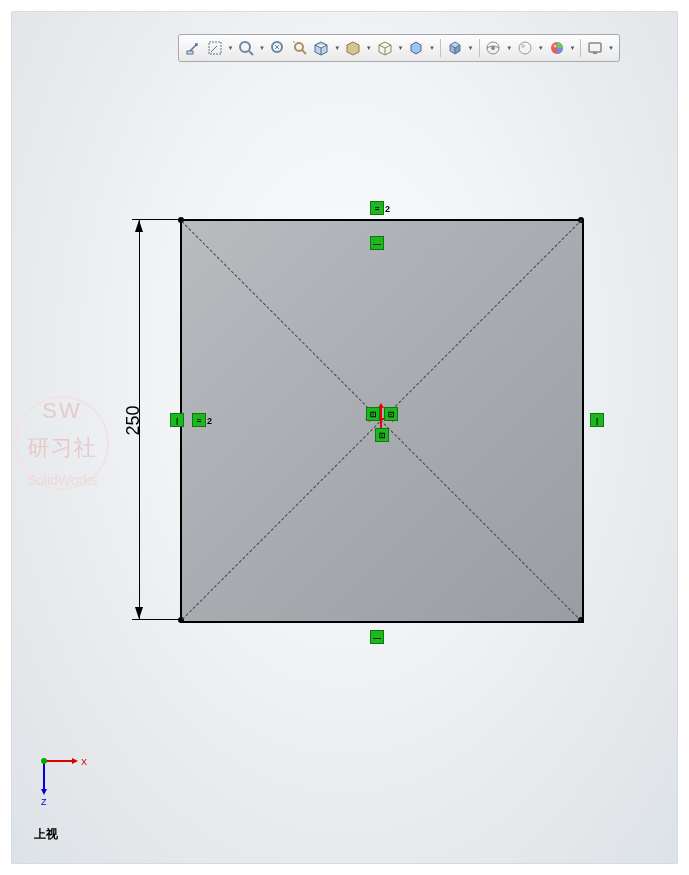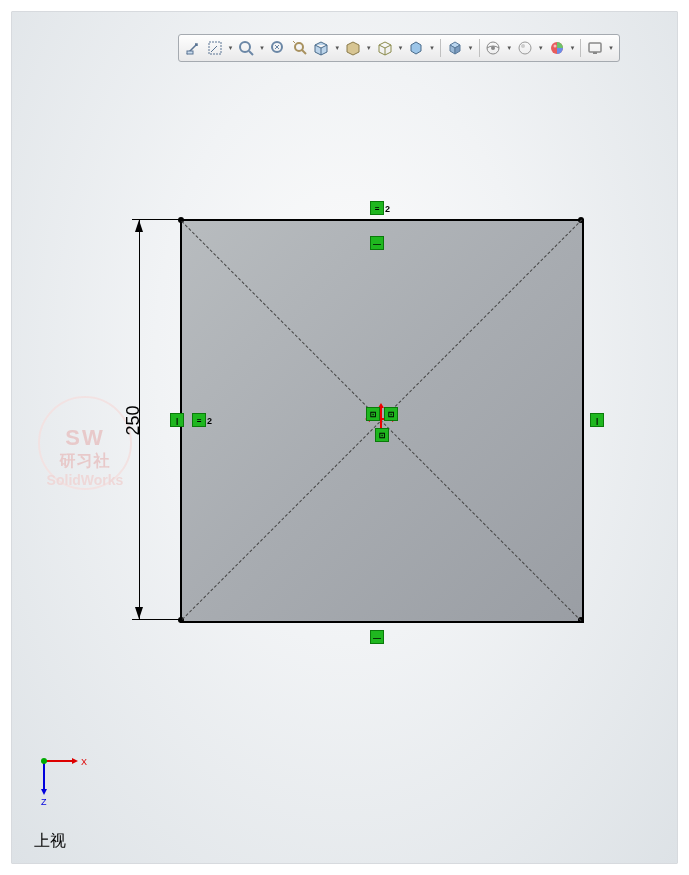--- a/index.html
+++ b/index.html
@@ -3,40 +3,40 @@
 <meta charset="utf-8">
 <style>
 body{margin:0;font-family:Arial,sans-serif;font-size:11px;background:#fff}
 .frame{position:relative;width:689px;height:875px;overflow:hidden}
 .stamp{position:absolute;inset:0;pointer-events:none}
 .viewport{position:absolute;left:12px;top:12px;width:665px;height:851px;background:radial-gradient(ellipse at 50% 40%,#fcfcfc 0%,#f1f3f5 40%,#dde2e6 100%)}
 .toolbar{position:absolute;left:166px;top:22px;width:432px;height:26px;background:linear-gradient(#fefefe,#e9e9ea);border:1px solid #a5aab0;border-radius:3px;display:flex;align-items:center;padding:0 4px;gap:2px}
 .tbtn{width:20px;height:20px;display:flex;align-items:center;justify-content:center;cursor:pointer;border-radius:2px}
 .tdrop{width:8px;height:20px;display:flex;align-items:center;justify-content:center;cursor:pointer;font-size:7px;color:#555}
 .sep{width:1px;height:18px;background:#c0c0c0;margin:0 2px}
-.watermark{position:absolute;left:26px;top:384px;width:90px;height:90px;border:2px solid #f3e2e2;border-radius:50%;display:flex;flex-direction:column;align-items:center;justify-content:flex-end;color:#e8c8c8;font-weight:bold;opacity:.95}
+.watermark{position:absolute;left:3px;top:384px;width:90px;height:90px;border:2px solid #f3e2e2;border-radius:50%;display:flex;flex-direction:column;align-items:center;justify-content:space-between;color:#e8c8c8;font-weight:normal;opacity:.95}
 .watermark .l1{font-size:22px;letter-spacing:2px}
-.watermark .l2{font-size:16px;letter-spacing:1px}
+.watermark .l2{font-size:22px;letter-spacing:1px}
 .watermark .l3{font-size:14px;color:#efd7d7}
 .sketch{position:absolute;left:120px;top:200px;width:480px;height:440px}
 .dim-ext{position:absolute;background:#000}
 .dim-line{position:absolute;background:#000}
 .dim-arrow{position:absolute;width:0;height:0}
 .dim-text{position:absolute;transform:rotate(-90deg);transform-origin:center;font-size:18px;color:#000}
 .square{position:absolute;left:48px;top:7px;width:400px;height:400px;background:linear-gradient(135deg,#b8bcbf 0%,#a8acb1 50%,#9a9ea4 100%);border:2px solid #000}
 .vertex{position:absolute;width:6px;height:6px;background:#000;border-radius:50%}
 .cline{position:absolute;border-top:1px dashed #444;transform-origin:0 0}
 .cross1{left:50px;top:9px;width:565px;transform:rotate(45deg)}
 .cross2{left:50px;top:407px;width:565px;transform:rotate(-45deg)}
 .origin{position:absolute;left:240px;top:198px}
 .origin svg{overflow:visible}
 .constraint{position:absolute;width:12px;height:12px;background:#1fb71f;border:1px solid #0a7a0a;display:flex;align-items:center;justify-content:center;font-size:8px;color:#000;font-weight:bold}
 .constraint.sub::after{content:attr(data-sub);position:absolute;left:14px;top:2px;font-size:9px;color:#000}
 .triad{position:absolute;left:22px;bottom:50px}
-.view-label{position:absolute;left:22px;bottom:11px;font-size:16px;font-weight:normal;color:#000}
+.view-label{position:absolute;left:22px;bottom:20px;font-size:12px;font-weight:bold;color:#000}
 </style>
 </head>
 <body>
 
 <div class="frame">
 <svg class="stamp" width="689" height="875">
 <defs>
         <pattern id="sc" width="14" height="14" patternUnits="userSpaceOnUse">
           <circle cx="7" cy="7" r="6.5" fill="#fff"></circle>
         </pattern>

